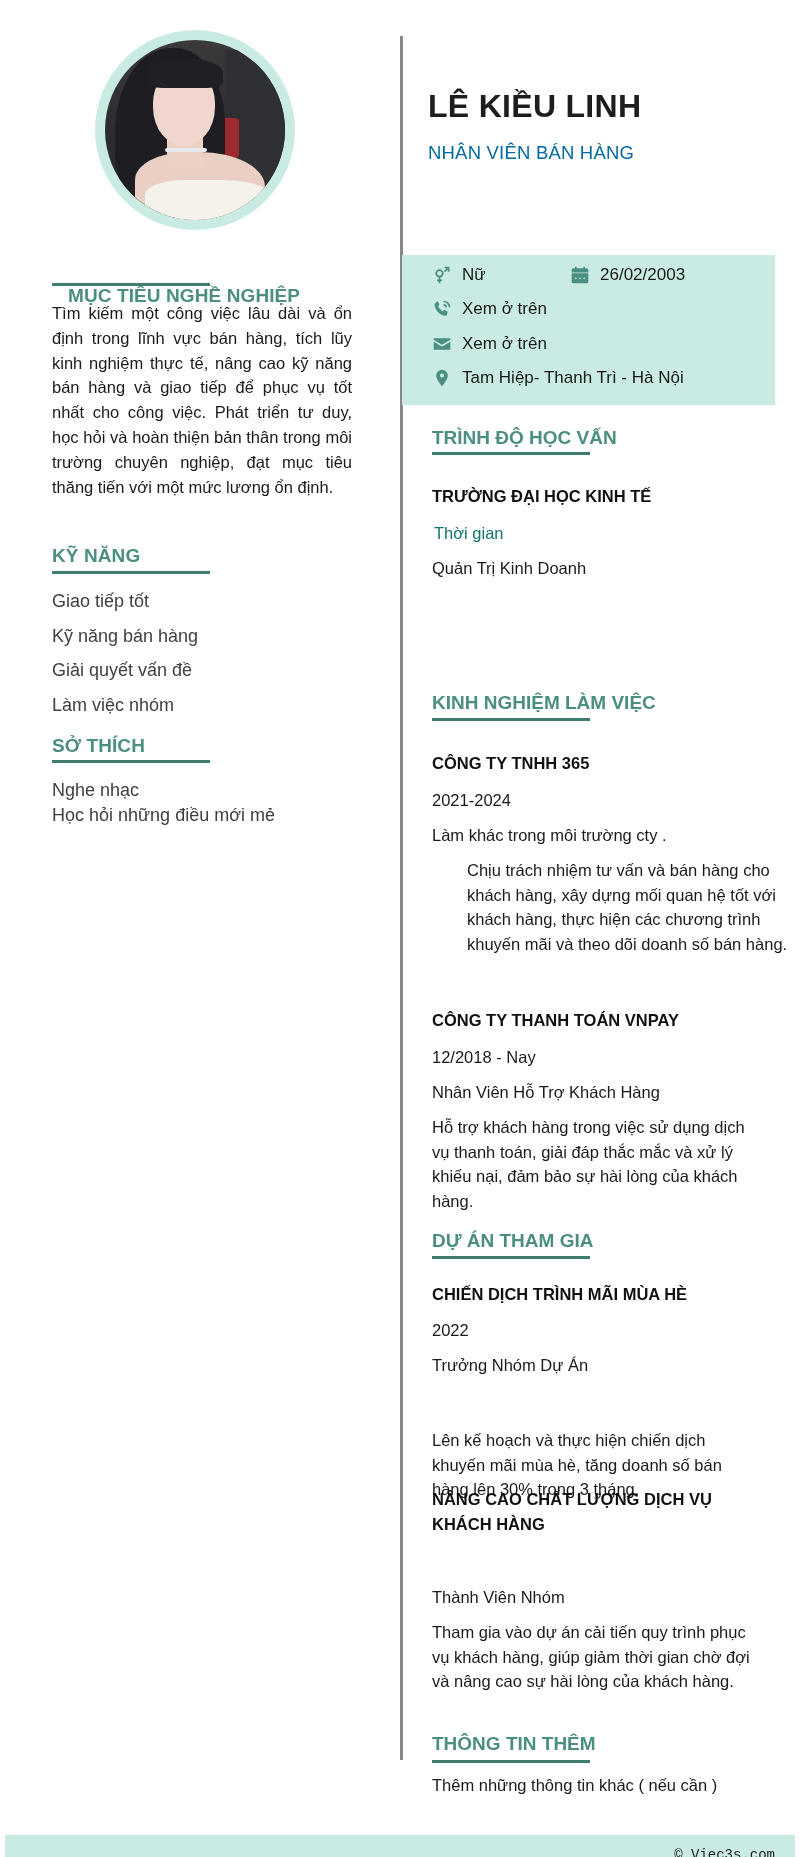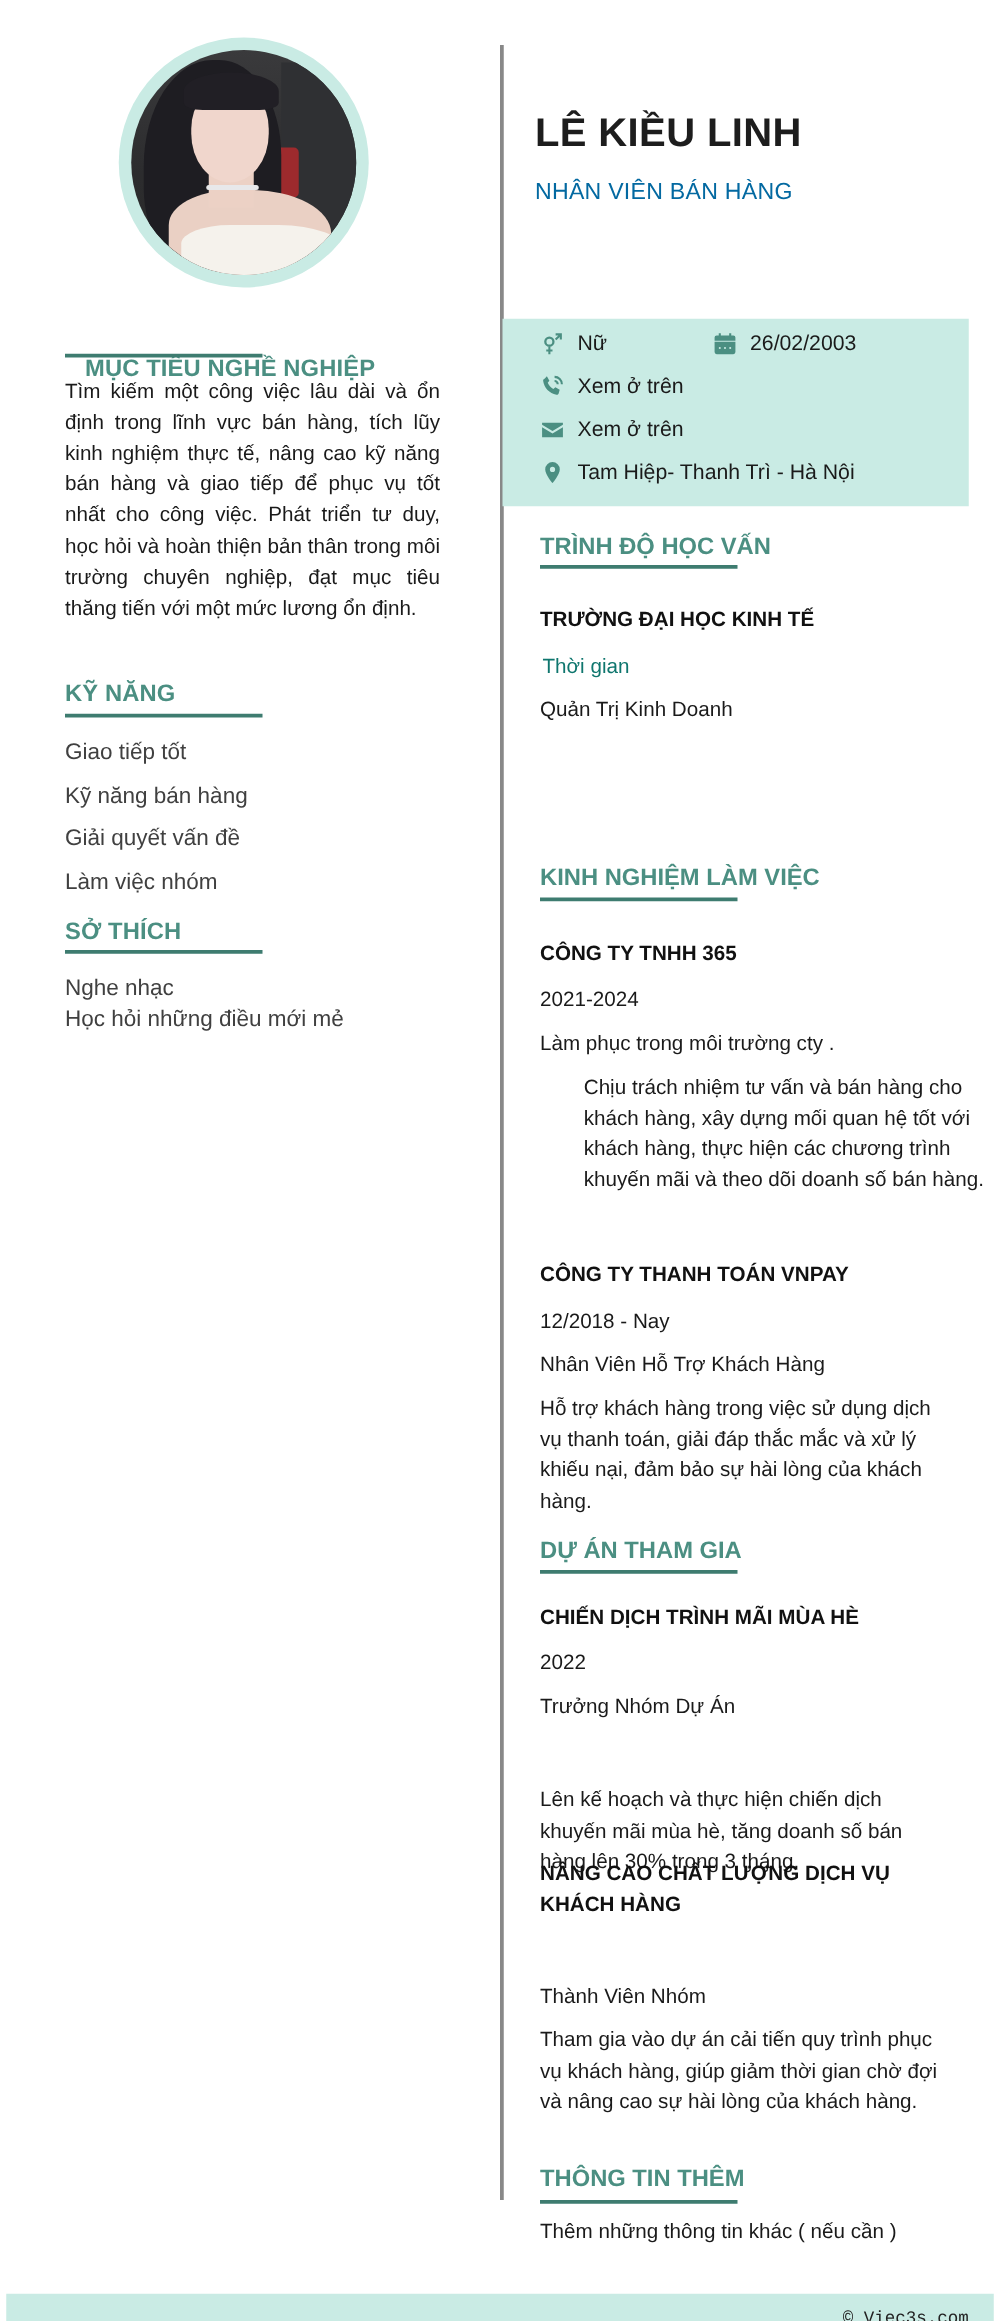--- a/index.html
+++ b/index.html
@@ -152,21 +152,21 @@
   <div class="r-underline" style="top:452px;"></div>
   <div class="item-head" style="top:484px;">TRƯỜNG ĐẠI HỌC KINH TẾ</div>
   <div class="item-line item-muted" style="top:521px; left:434px;">Thời gian</div>
   <div class="item-line" style="top:556px;">Quản Trị Kinh Doanh</div>
 
   <div class="r-title" style="top:692px;">KINH NGHIỆM LÀM VIỆC</div>
   <div class="r-underline" style="top:718px;"></div>
 
   <div class="item-head" style="top:751px;">CÔNG TY TNHH 365</div>
   <div class="item-line" style="top:788px;">2021-2024</div>
-  <div class="item-line" style="top:823px;">Làm phục trong môi trường cty .</div>
+  <div class="item-line" style="top:823px;">Làm khác trong môi trường cty .</div>
   <div class="item-desc" style="top:858px;margin-left:35px;">Chịu trách nhiệm tư vấn và bán hàng cho khách hàng, xây dựng mối quan hệ tốt với khách hàng, thực hiện các chương trình khuyến mãi và theo dõi doanh số bán hàng.</div>
 
   <div class="item-head" style="top:1008px;">CÔNG TY THANH TOÁN VNPAY</div>
   <div class="item-line" style="top:1045px;">12/2018 - Nay</div>
   <div class="item-line" style="top:1080px;">Nhân Viên Hỗ Trợ Khách Hàng</div>
   <div class="item-desc" style="top:1115px;">Hỗ trợ khách hàng trong việc sử dụng dịch vụ thanh toán, giải đáp thắc mắc và xử lý khiếu nại, đảm bảo sự hài lòng của khách hàng.</div>
 
   <div class="r-title" style="top:1230px;">DỰ ÁN THAM GIA</div>
   <div class="r-underline" style="top:1256px;"></div>
 

